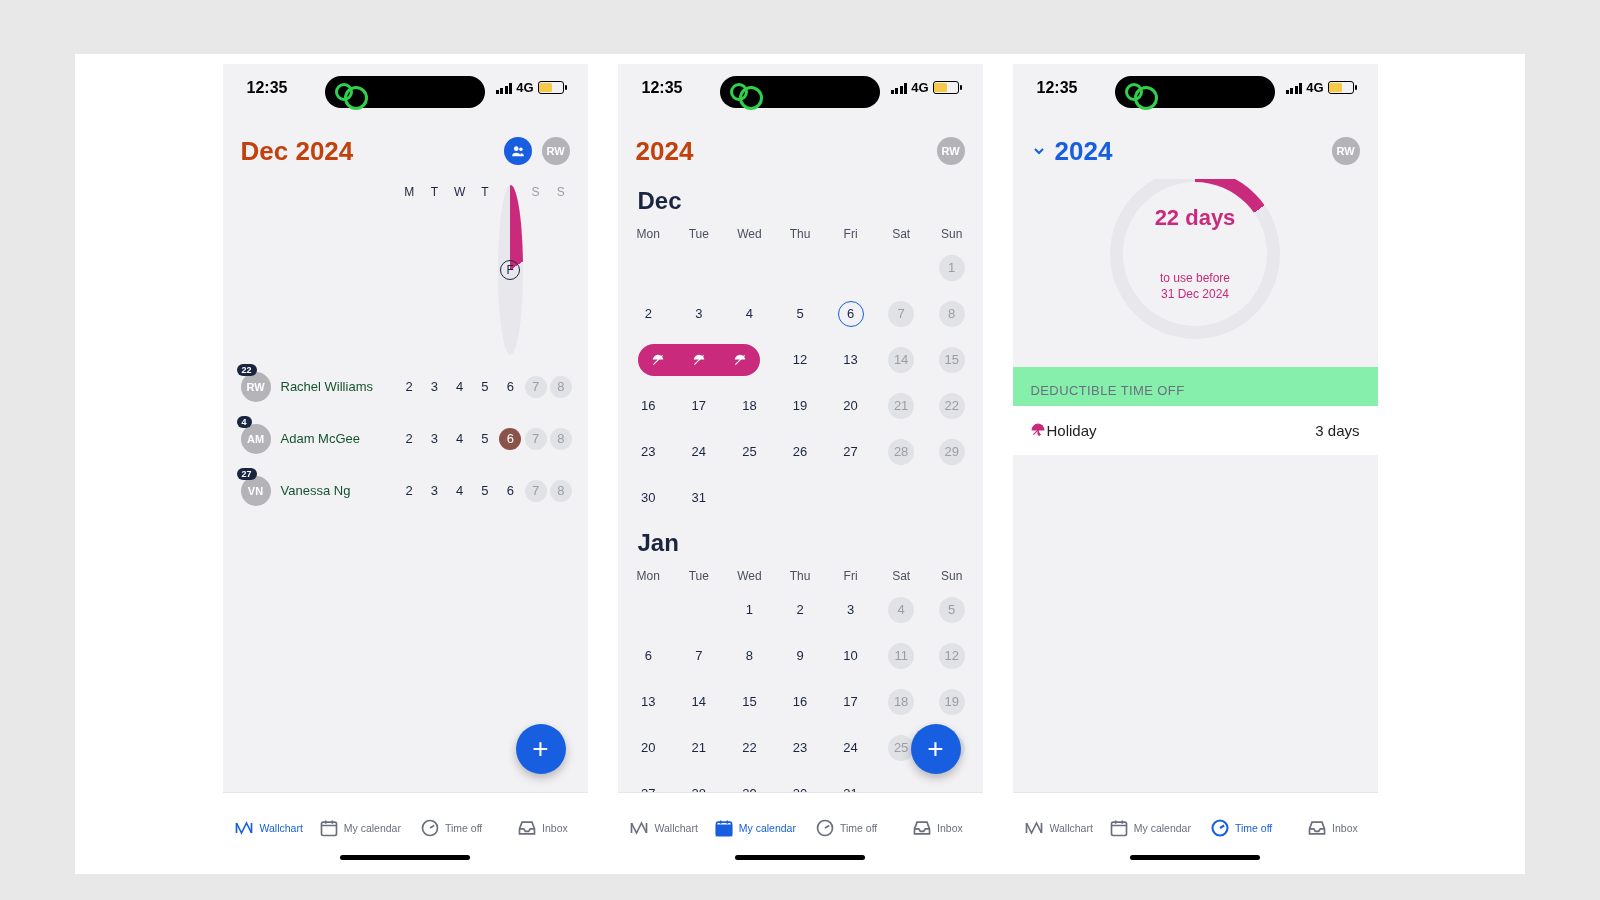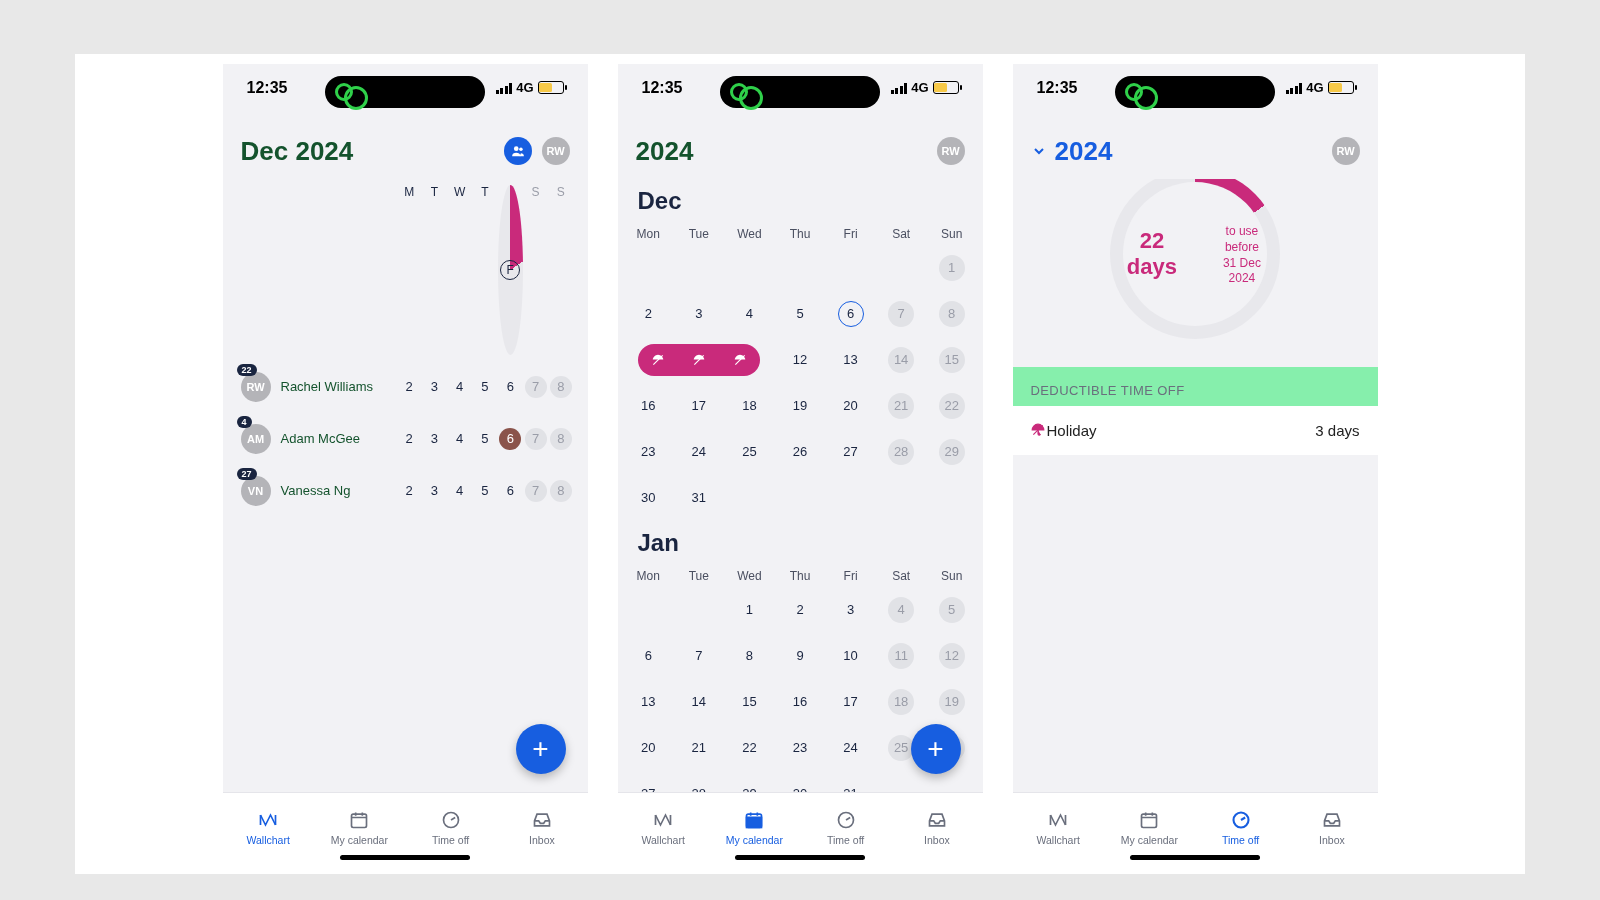--- a/index.html
+++ b/index.html
@@ -76,21 +76,21 @@
   }
   .battery::after{ content:''; position:absolute; right:-4px; top:3px; width:2px; height:5px; background:#000; border-radius:1px;}
   .battery-fill{ width:13px;height:9px;background:#f7c948;border-radius:1.5px;margin:0.5px;}
   
   .app-header {
     display:flex;
     align-items:center;
     justify-content:space-between;
     padding: 24px 18px 12px 18px;
   }
-  .app-title { font-size:26px; font-weight:800; color:#14532d;}
+  .app-title { font-size:26px; font-weight:800; color:#c2410c;}
   .app-title.blue { color:#175ee0; display:flex; align-items:center; gap:8px;}
   .header-actions { display:flex; gap:10px; align-items:center;}
   .icon-circle {
     width:28px;height:28px;border-radius:50%;display:flex;align-items:center;justify-content:center;
     font-size:11px;font-weight:700;
   }
   .avatar-gray { background:#b4b4b8; color:#fff;}
   .avatar-blue { background:#175ee0; color:#fff;}
   
   .content { flex:1; overflow:hidden; padding: 0 14px; position:relative;}
@@ -136,21 +136,21 @@
   .timeoff-top { padding:20px 16px 28px; }
   .weeks-togo { font-size:12px; color:#c92a7b; font-weight:600; line-height:1.3;}
   .ring-wrap { display:flex; justify-content:center; margin-top:-30px;}
   .ring {
     width:170px;height:170px;border-radius:50%;
     background: conic-gradient(#c92a7b 0deg 55deg, #e8e8ec 55deg 360deg);
     display:flex;align-items:center;justify-content:center;
   }
   .ring-inner {
     width:144px;height:144px;border-radius:50%;background:#f2f2f5;
-    display:flex;flex-direction:row;align-items:center;justify-content:center;
+    display:flex;flex-direction:column;align-items:center;justify-content:center;
     text-align:center;
     gap:36px;
   }
   .ring-days { font-size:22px;font-weight:800;color:#c92a7b;}
   .ring-sub { font-size:12px;color:#c92a7b;margin-top:4px;line-height:1.3;}
   .section-label { font-size:13px; color:#6a6f7d; letter-spacing:0.4px; padding:16px 18px 8px; background:#86efac;}
   .row-item {
     background:#fff; display:flex; align-items:center; justify-content:space-between;
     padding:16px 18px; font-size:15px; color:#222;
   }
@@ -164,21 +164,21 @@
   }
   
   .tabbar {
     background:#fff;
     border-top:1px solid #e5e5ea;
     height:72px;
     display:flex;
     position:relative;
   }
   .tab {
-    flex:1;display:flex;flex-direction:column;align-items:center;justify-content:center;gap:4px;
+    flex:1;display:flex;flex-direction:row;align-items:center;justify-content:center;gap:4px;
     font-size:10.5px;color:#6a6f7d;
   }
   .tab.active { color:#175ee0;}
   .tab-icon { width:22px;height:20px;}
   .home-indicator {
     position:absolute;bottom:4px;left:50%;transform:translateX(-50%);
     width:130px;height:5px;background:#000;border-radius:3px;
   }
 </style>
 </head>

